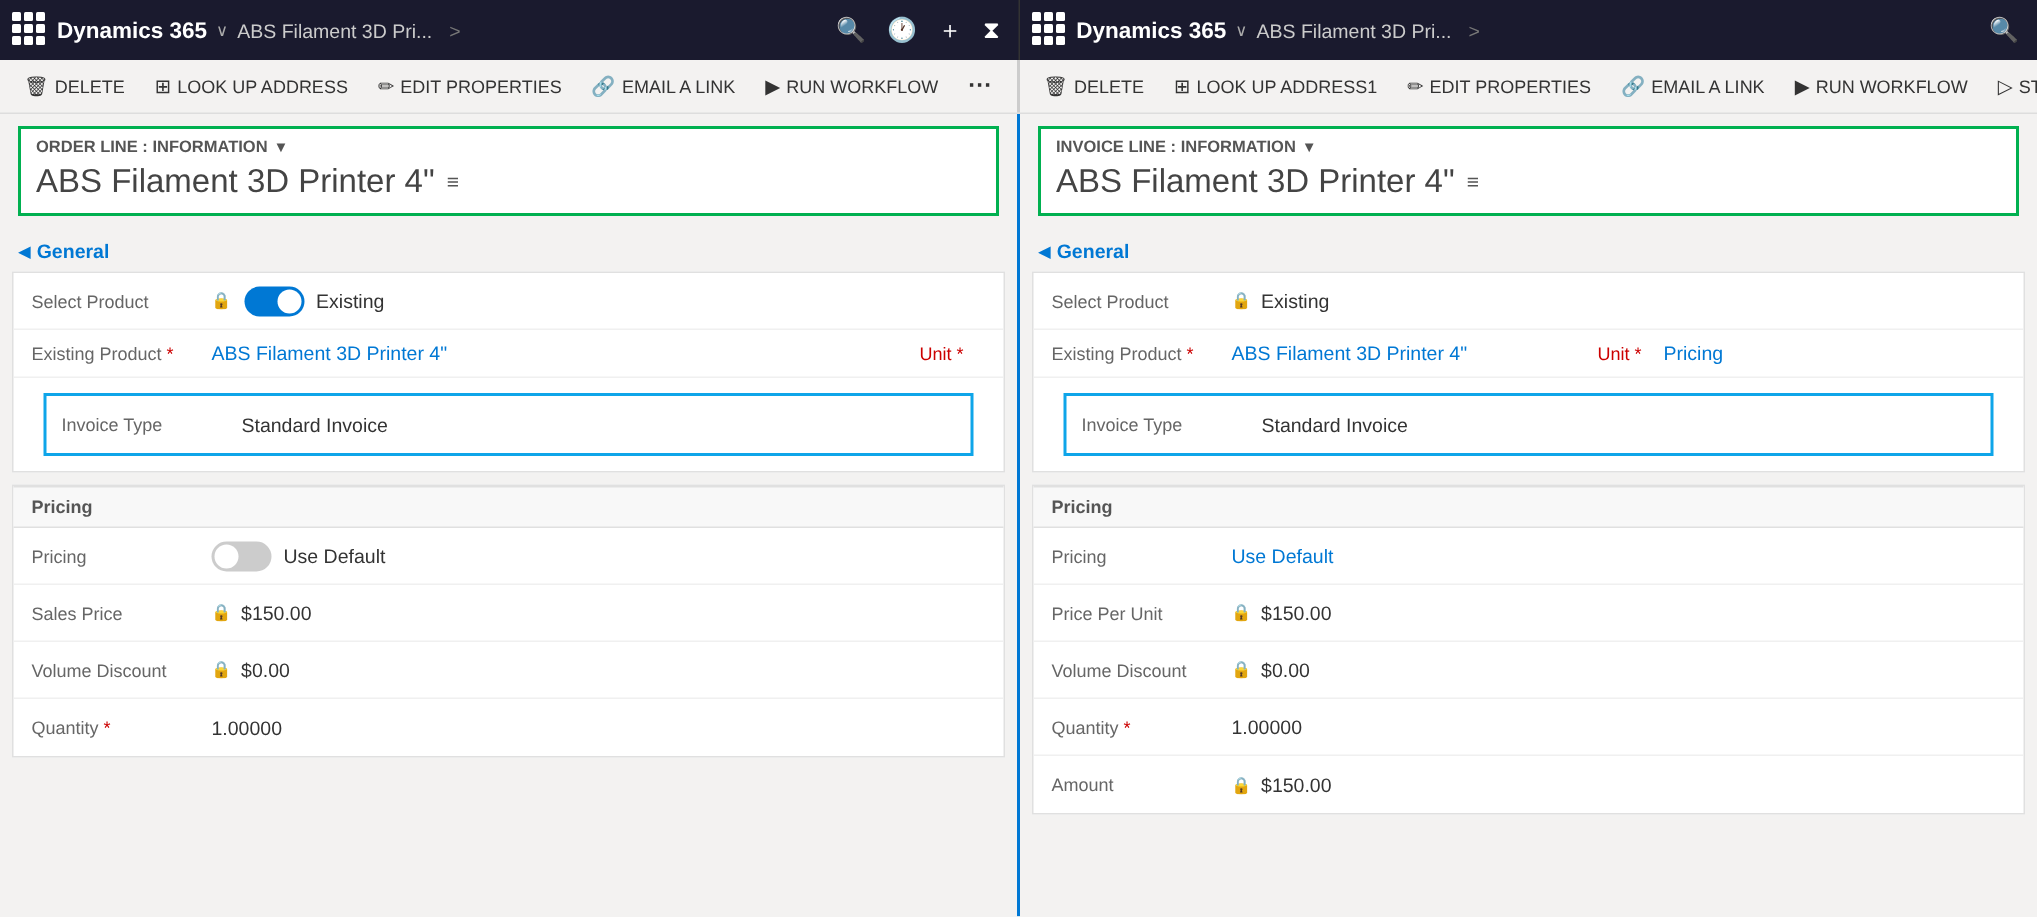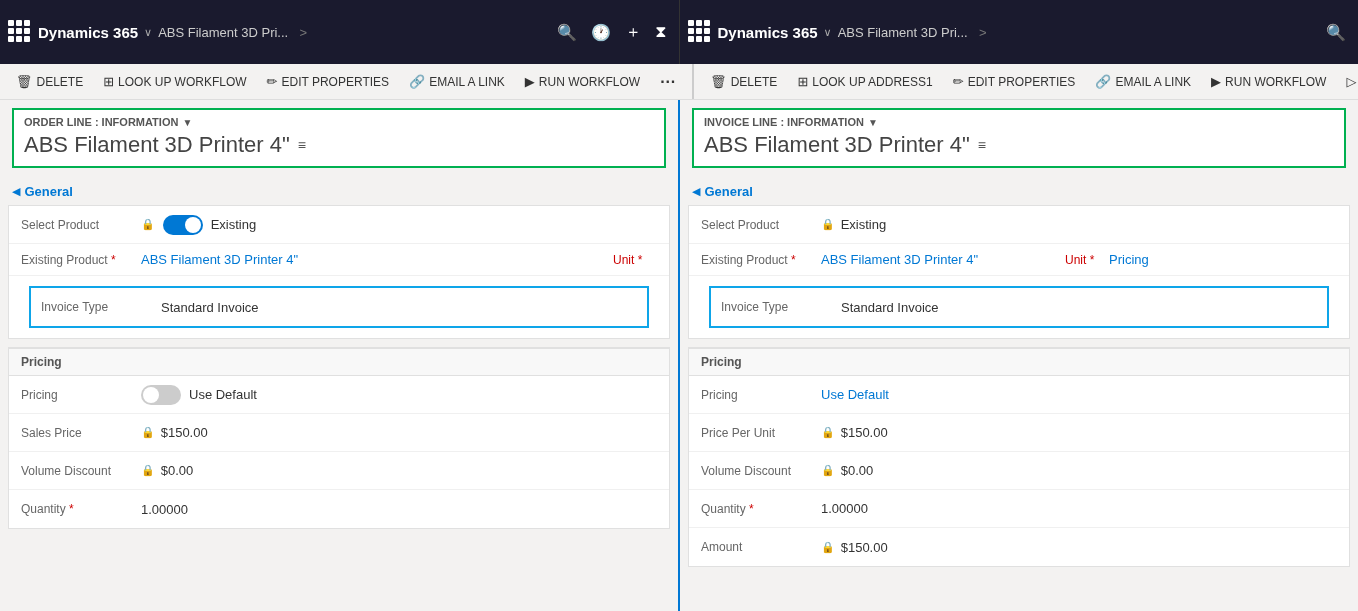--- a/index.html
+++ b/index.html
@@ -1,21 +1,21 @@
 <!DOCTYPE html>
 <html><head>
   <meta charset="utf-8">
   <style>
     * { box-sizing: border-box; margin: 0; padding: 0; }
     body { font-family: 'Segoe UI', Arial, sans-serif; font-size: 13px; background: #f3f2f1; display: flex; flex-direction: column; height: 611px; overflow: hidden; }
 
     
     .top-nav {
       display: flex;
-      height: 64px;
+      height: 40px;
       background: #1a1a2e;
       flex-shrink: 0;
     }
     .nav-half {
       display: flex;
       align-items: center;
       flex: 1;
       padding: 0 8px;
       gap: 6px;
     }
@@ -234,21 +234,21 @@
 </div>
 
 <div class="toolbar">
   <div class="toolbar-half">
     <button class="toolbar-btn">
       <span class="toolbar-icon">🗑</span>
       <span>DELETE</span>
     </button>
     <button class="toolbar-btn">
       <span class="toolbar-icon">⊞</span>
-      <span>LOOK UP WORKFLOW</span>
+      <span>LOOK UP ADDRESS</span>
     </button>
     <button class="toolbar-btn">
       <span class="toolbar-icon">✏</span>
       <span>EDIT PROPERTIES</span>
     </button>
     <button class="toolbar-btn">
       <span class="toolbar-icon">🔗</span>
       <span>EMAIL A LINK</span>
     </button>
     <button class="toolbar-btn">

